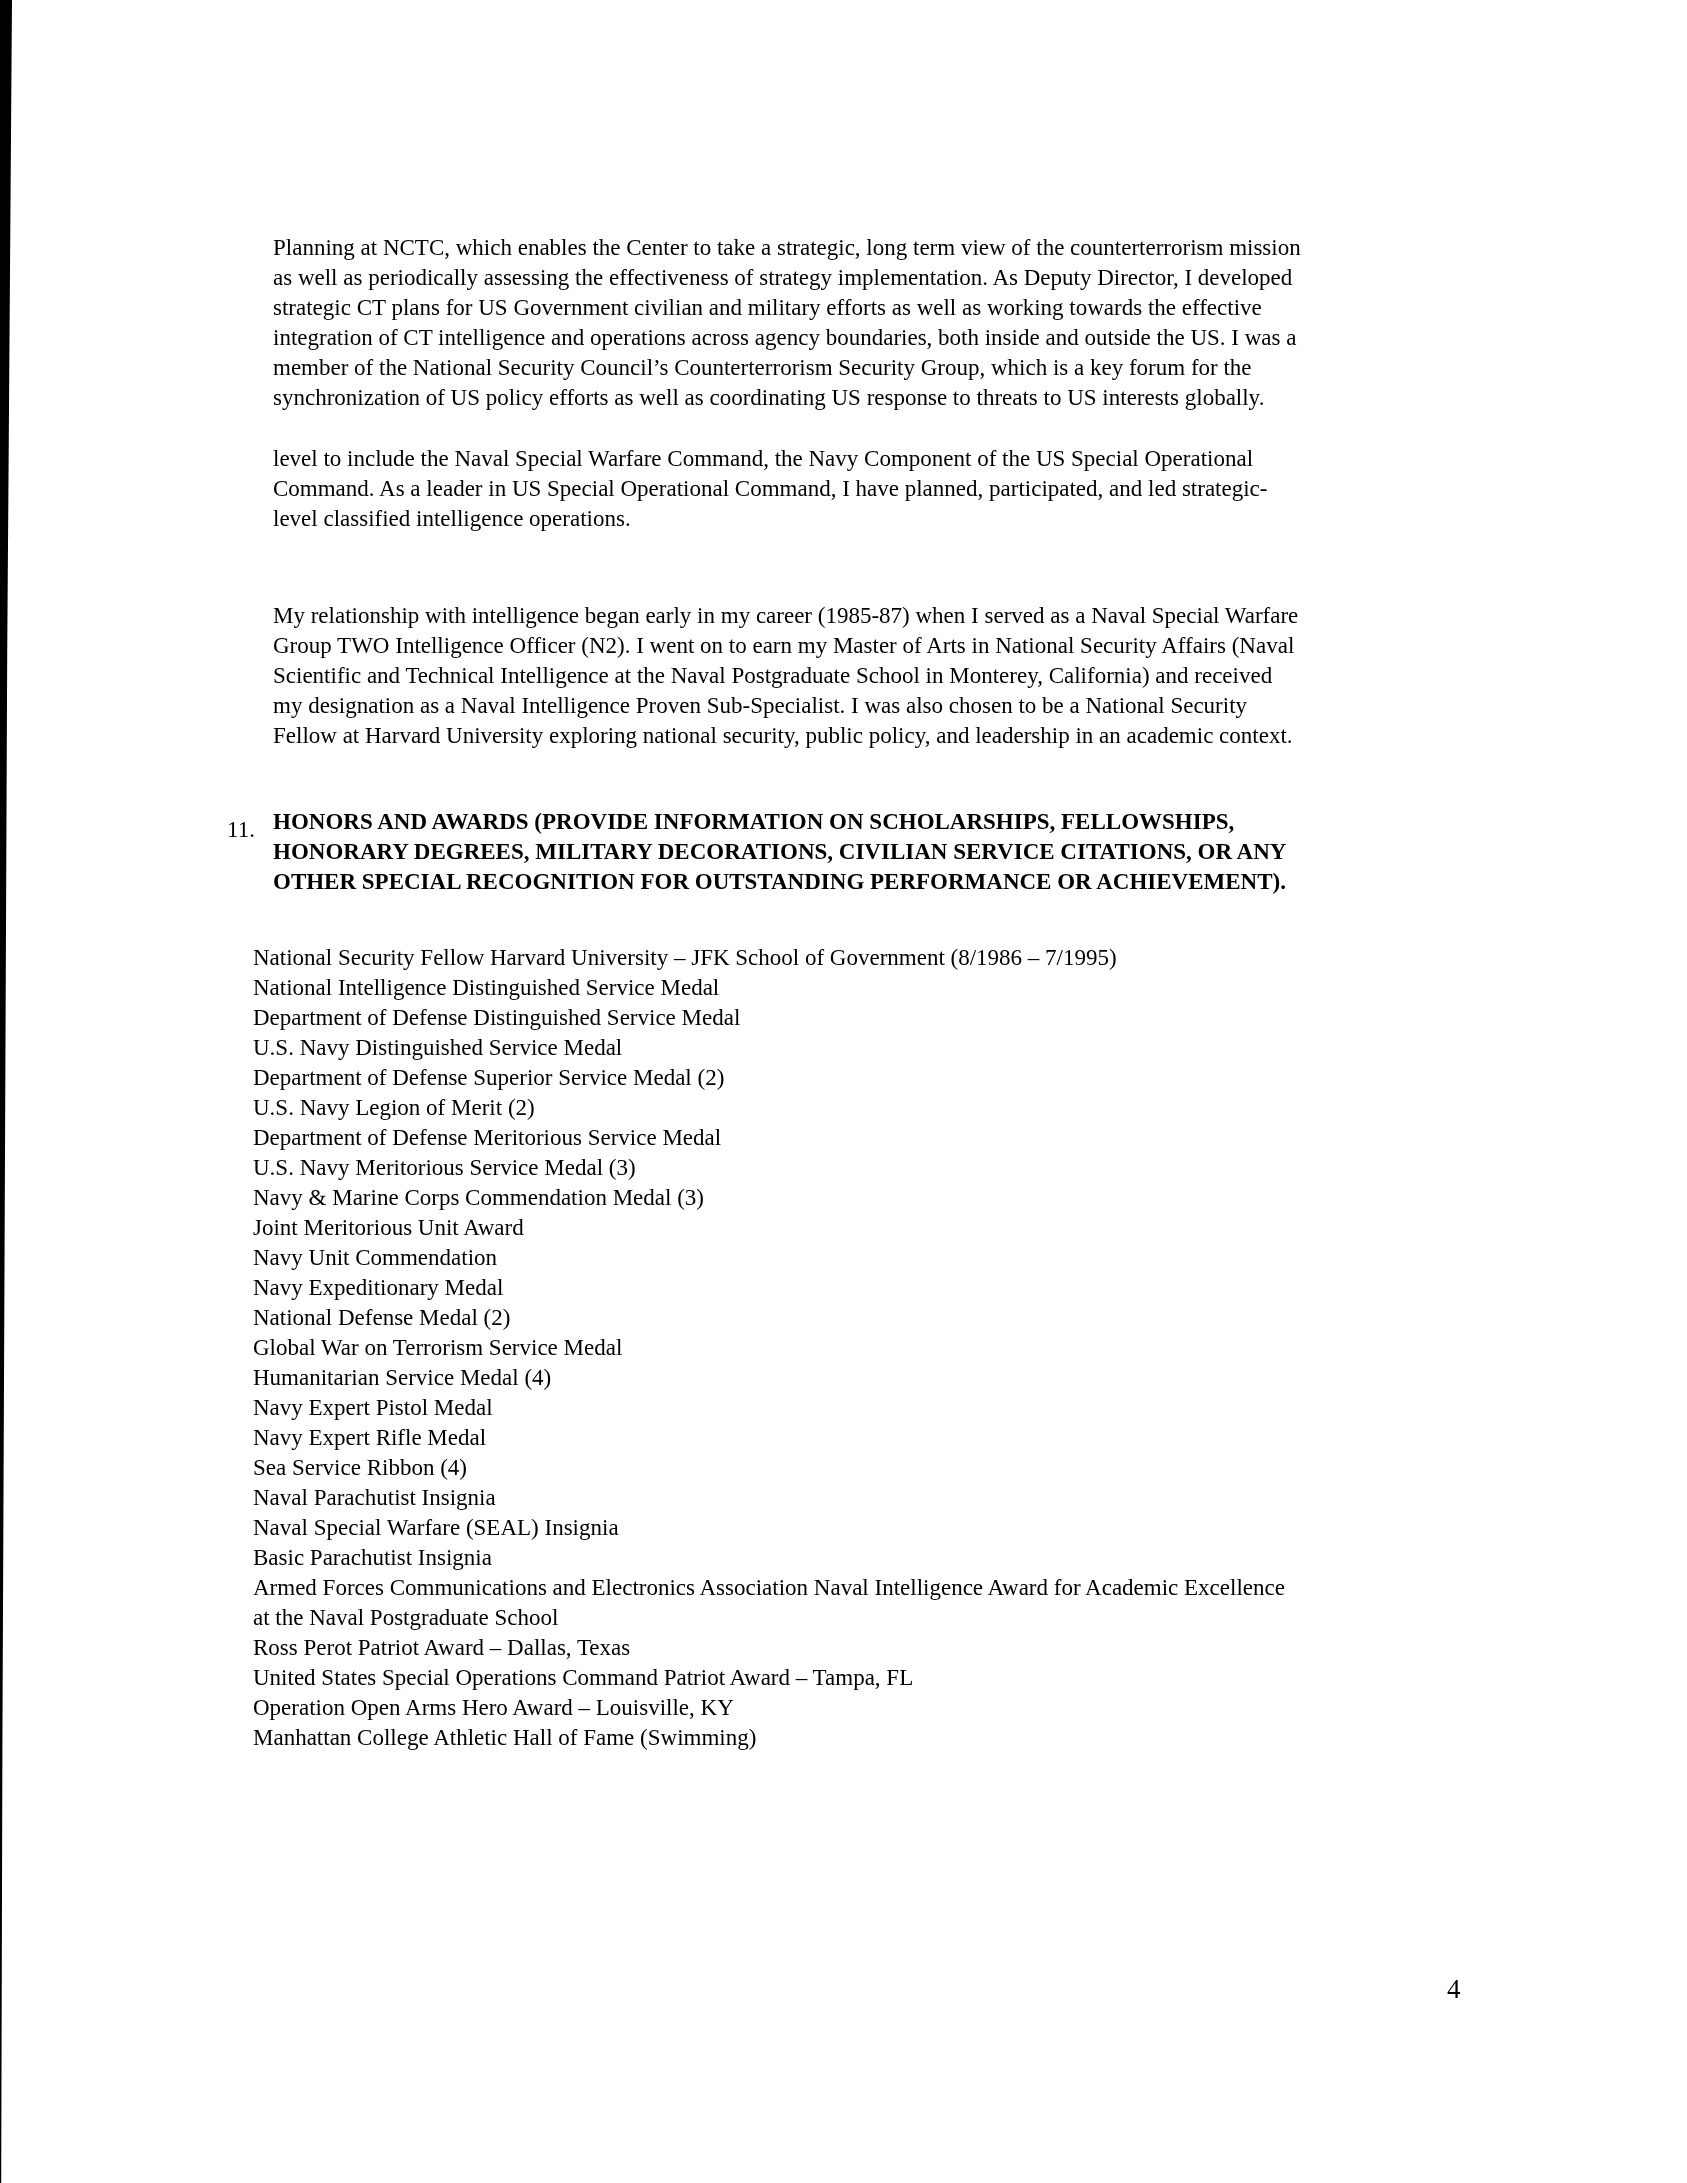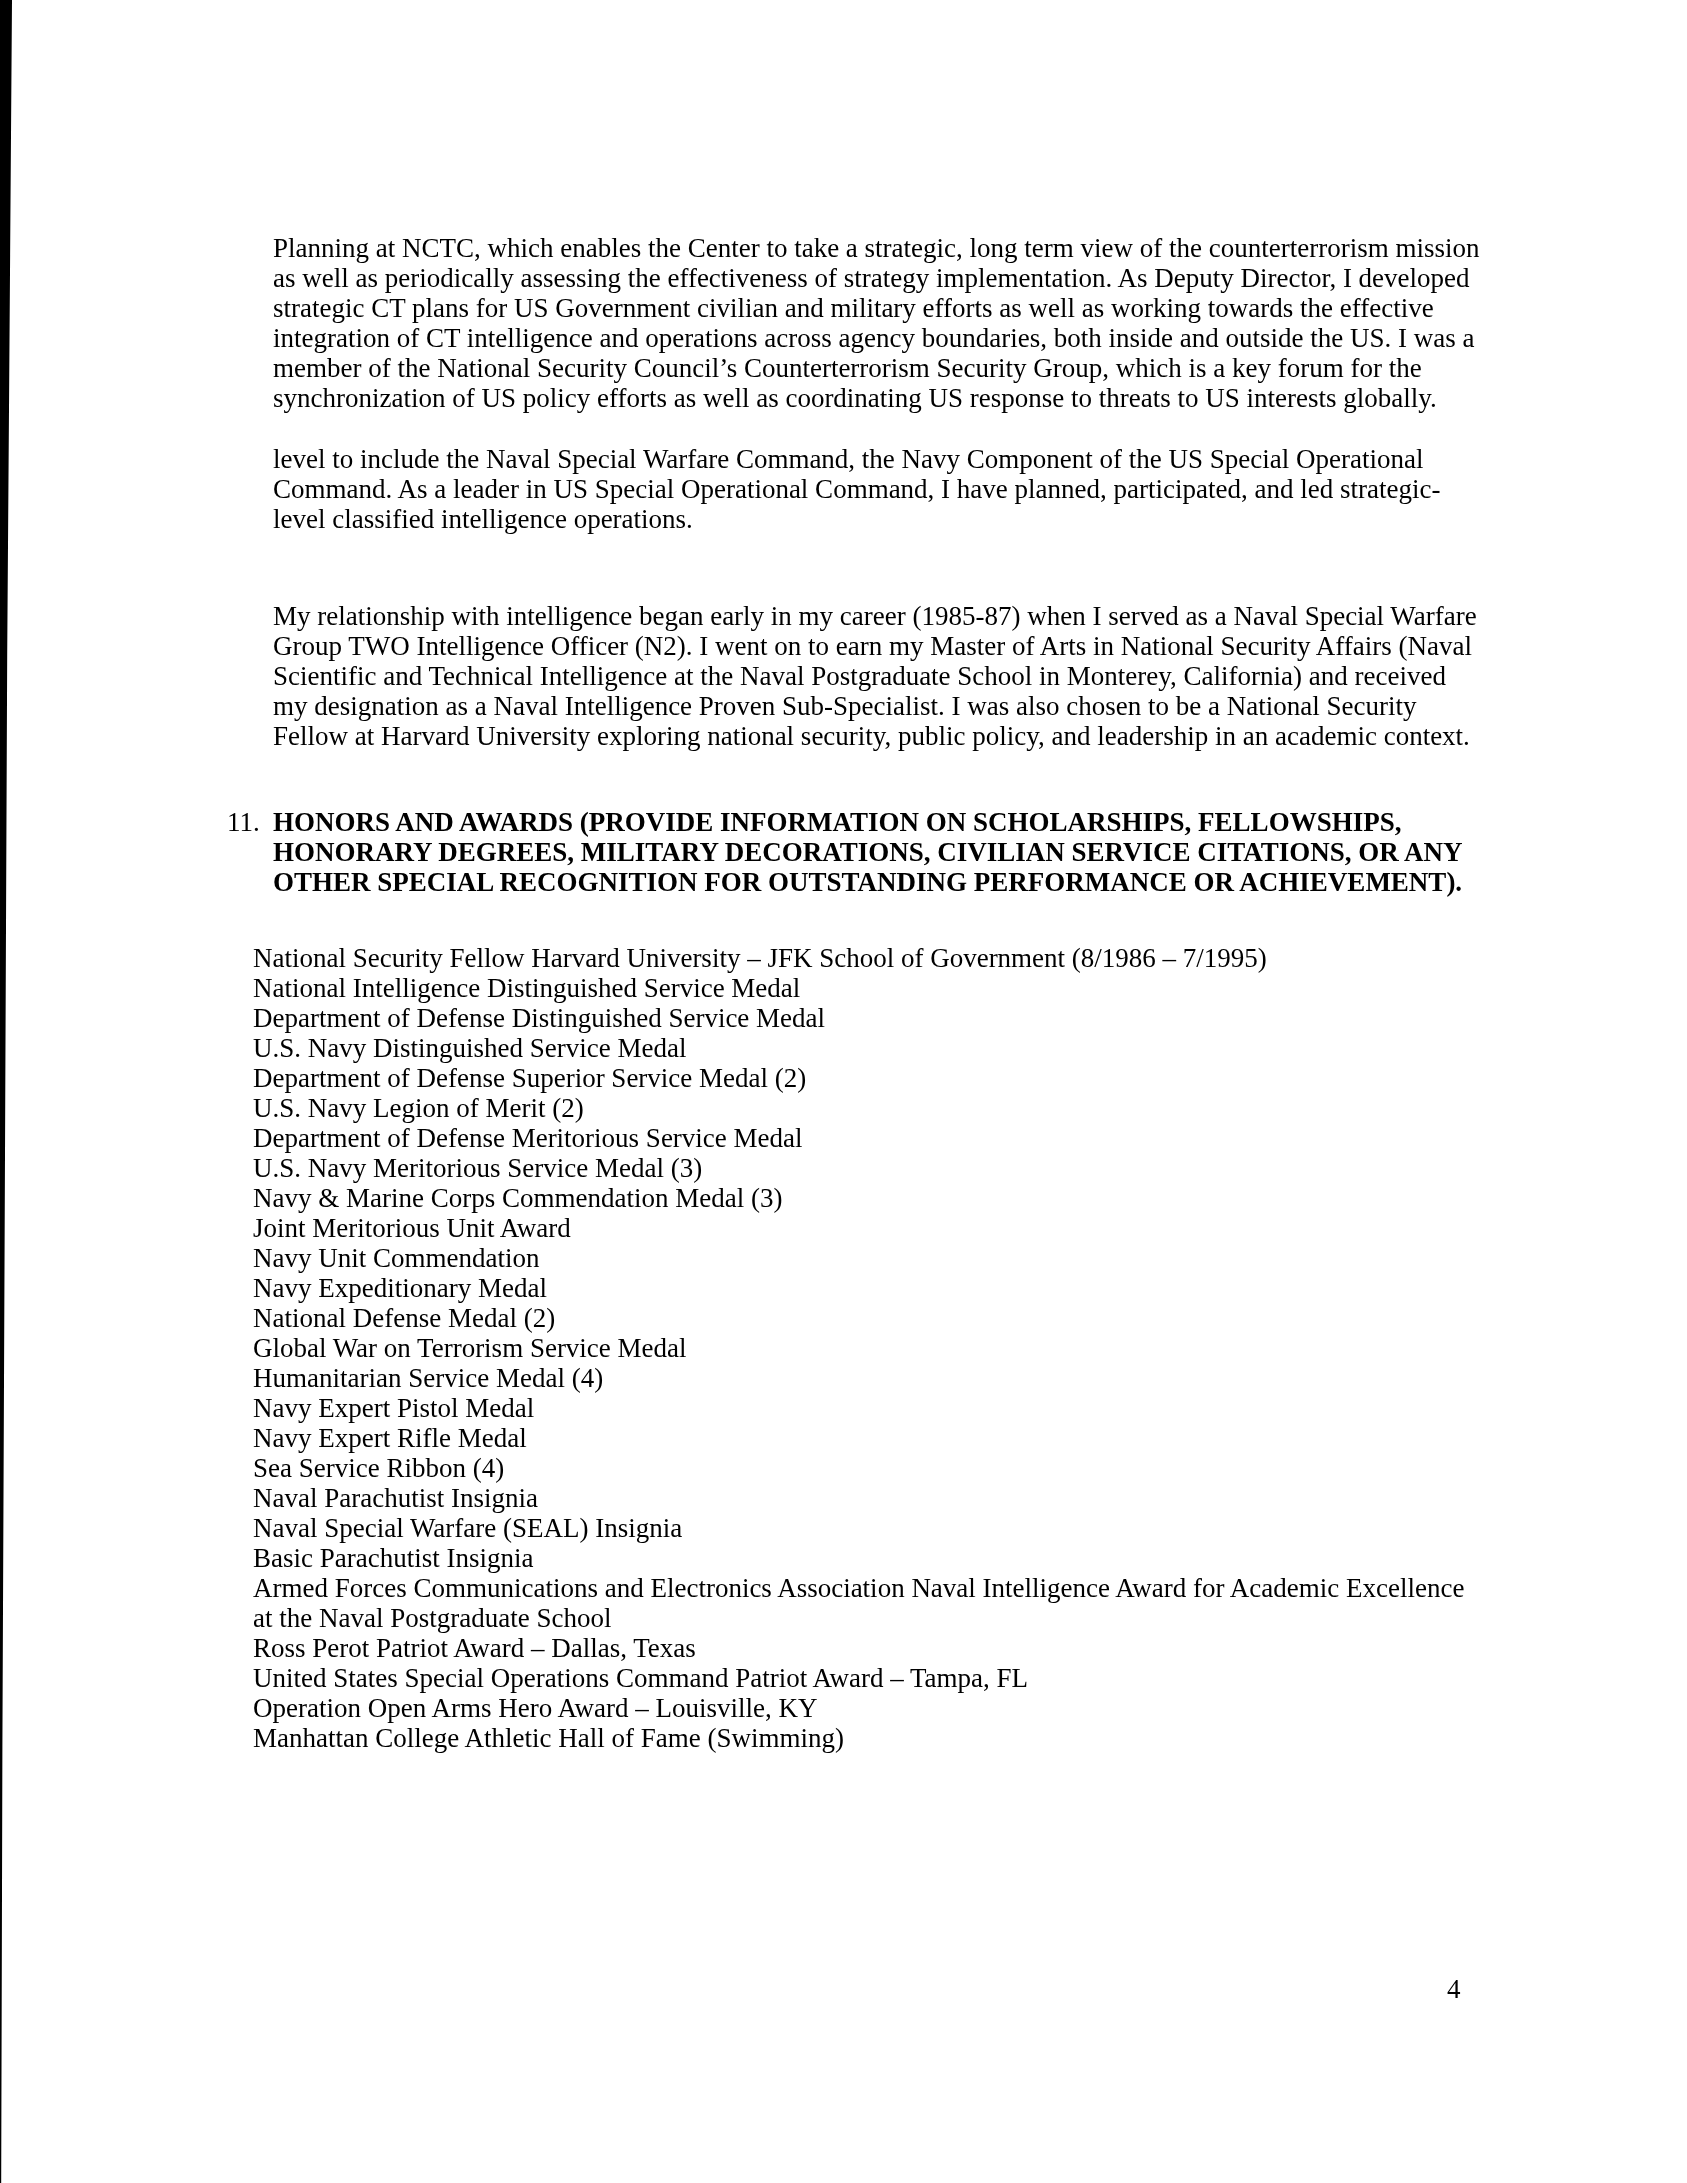--- a/index.html
+++ b/index.html
@@ -19,36 +19,36 @@
     position: absolute;
     left: 0;
     top: 0;
     width: 12px;
     height: 2183px;
     background: linear-gradient(to right, #000 0, #000 100%);
     clip-path: polygon(0 0, 100% 0, 60% 30%, 40% 55%, 20% 80%, 10% 100%, 0 100%);
   }
   .block {
     position: absolute;
-    font-size: 27px;
+    font-size: 23px;
     line-height: 30px;
     white-space: nowrap;
   }
   .line {
     display: block;
     height: 30px;
   }
   #para-1 { left: 273px; top: 233px; }
   #para-2 { left: 273px; top: 444px; }
   #para-3 { left: 273px; top: 601px; }
   #heading { left: 227px; top: 799px; }
   #heading .num {
     position: absolute;
     left: 0;
-    top: 8px;
+    top: 16px;
   }
   #heading .lines {
     position: absolute;
     left: 46px;
     top: 8px;
     font-weight: bold;
   }
   #awards { left: 253px; top: 943px; }
   #page-number {
     position: absolute;

